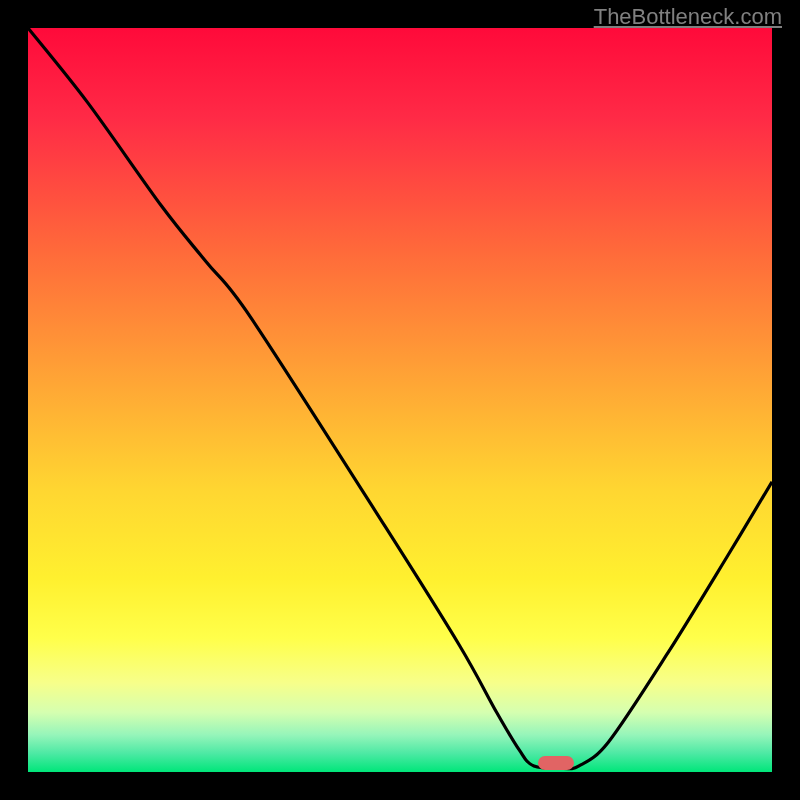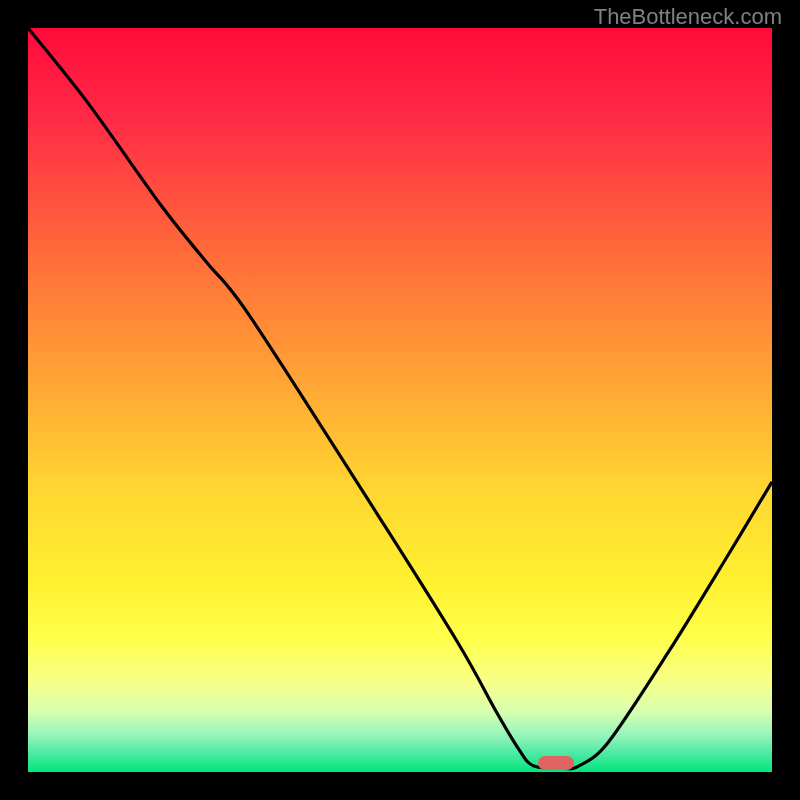--- a/index.html
+++ b/index.html
@@ -12,20 +12,21 @@
     font-family: Arial, sans-serif;
   }
   .watermark {
     position: absolute;
     top: 4px;
     right: 18px;
     color: #808080;
     font-size: 22px;
     font-weight: normal;
     z-index: 10;
+    text-decoration: underline;
   }
   .chart-container {
     position: absolute;
     top: 28px;
     left: 28px;
     width: 744px;
     height: 744px;
     overflow: hidden;
   }
   .gradient-bg {

